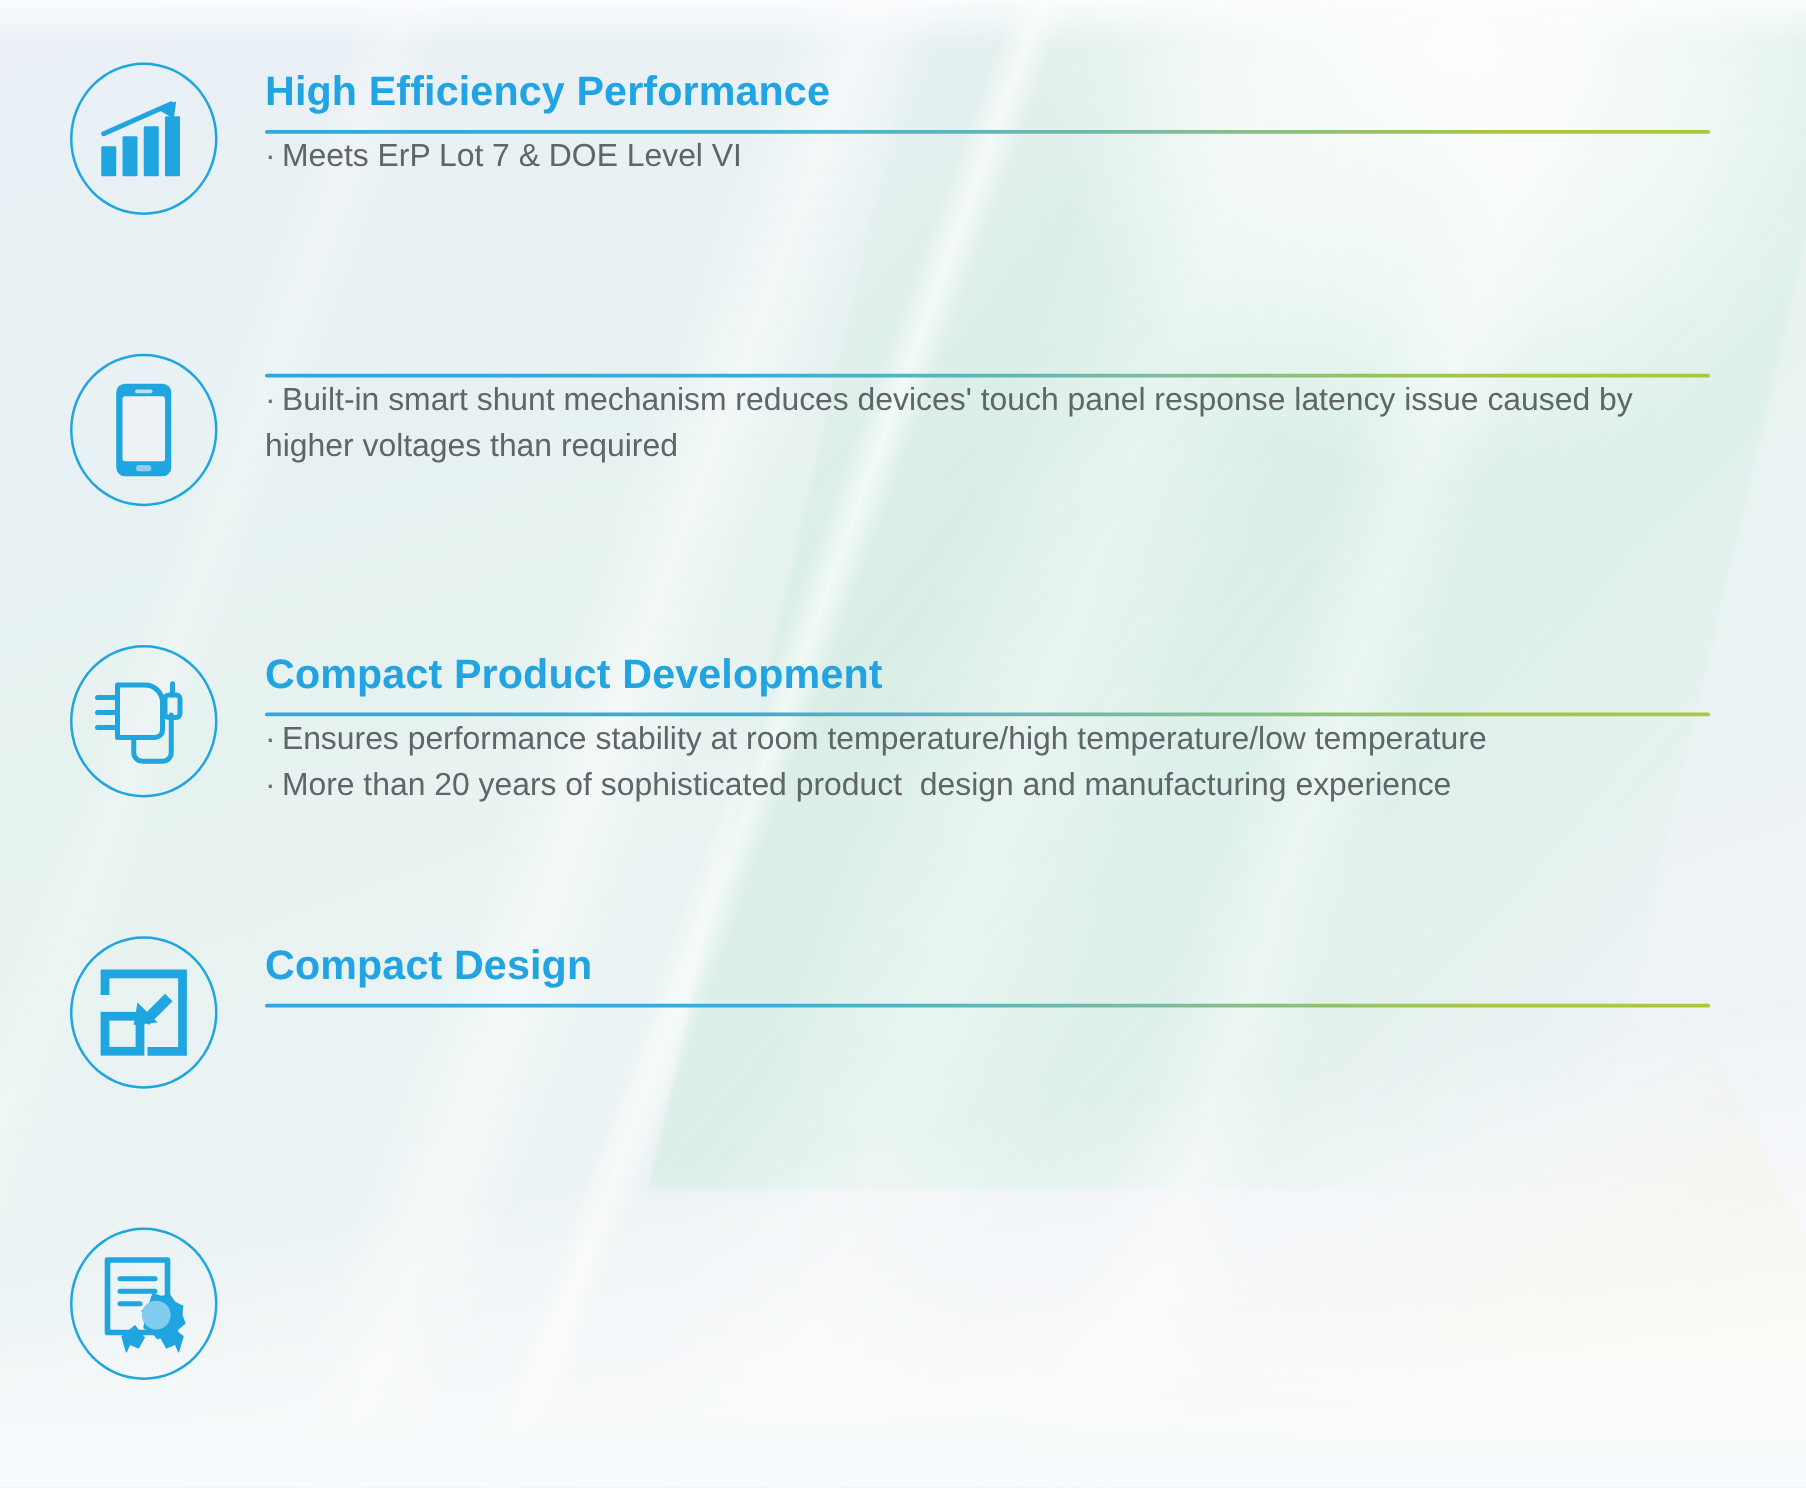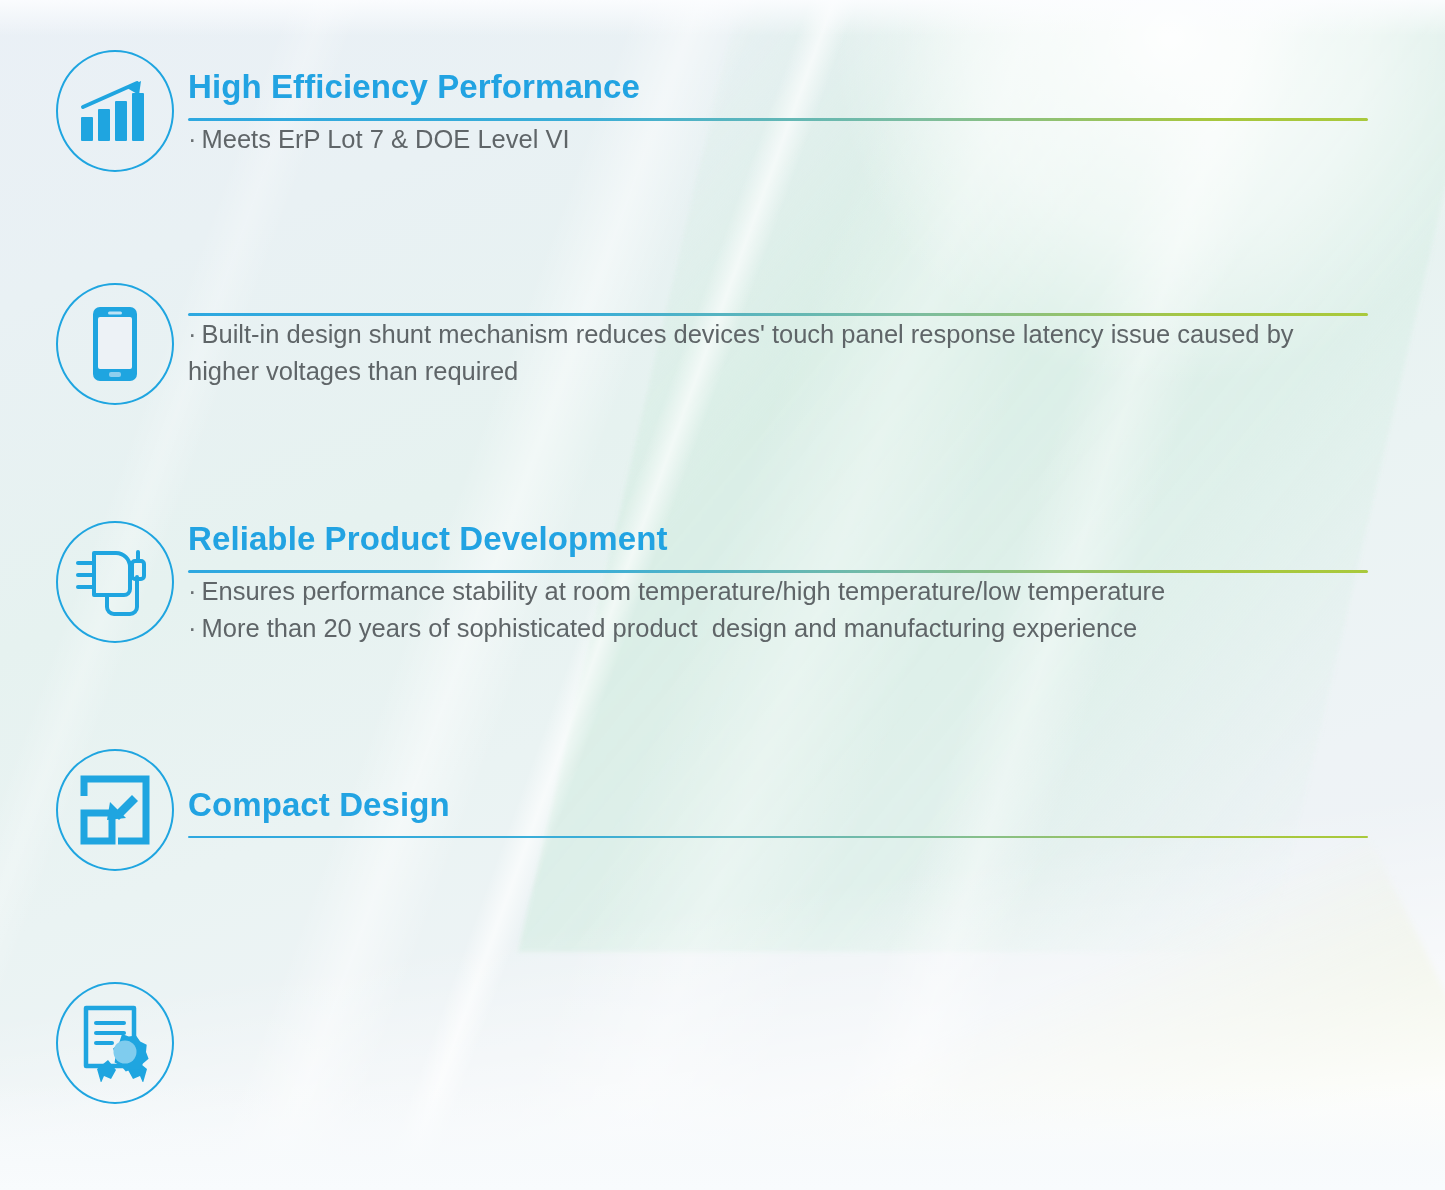--- a/index.html
+++ b/index.html
@@ -111,21 +111,22 @@
   
   .sheet {
     position: relative;
     width: 1445px;
     height: 1190px;
   }
 
   .feature {
     position: absolute;
     display: flex;
-    align-items: center;
+    align-items: flex-start;
+    gap: 24px;
   }
 
   .icon-badge {
     width: 122px;
     flex: 0 0 122px;
     display: flex;
     align-items: flex-start;
     justify-content: center;
     padding-top: 2px;
   }
@@ -240,21 +241,21 @@
           <rect x="2" y="2" width="44" height="74" rx="7" ry="7" fill="#1FA5E0"></rect>
           <rect x="7" y="12" width="34" height="52" rx="2" ry="2" fill="#EDF2F6"></rect>
           <rect x="17" y="6.5" width="14" height="3" rx="1.5" fill="#BDE3F5"></rect>
           <rect x="18" y="67" width="12" height="5" rx="2" fill="#8FCFEE"></rect>
         </svg>
       </div>
     </div>
     <div class="feature-body">
       <div class="divider"></div>
       <div class="bullets">
-        <div class="bullet"><span class="dot">·</span><span>Built-in design shunt mechanism reduces devices' touch panel response latency issue caused by higher voltages than required</span></div>
+        <div class="bullet"><span class="dot">·</span><span>Built-in smart shunt mechanism reduces devices' touch panel response latency issue caused by higher voltages than required</span></div>
       </div>
     </div>
   </div>
 
   <div class="feature" id="feature-2">
     <div class="icon-badge">
       <div class="icon-ring">
         <svg width="82" height="76" viewBox="0 0 82 76">
           <g fill="none" stroke="#1FA5E0" stroke-width="4" stroke-linecap="round" stroke-linejoin="round">
             <path d="M20 9 h22 a14 14 0 0 1 14 14 v22 a6 6 0 0 1 -6 6 h-30 z"></path>
@@ -262,21 +263,21 @@
             <path d="M4 31 h14"></path>
             <path d="M4 43 h14"></path>
             <path d="M33 51 v12 a7 7 0 0 0 7 7 h16 a7 7 0 0 0 7 -7 v-30"></path>
             <rect x="58" y="17" width="12" height="18" rx="3"></rect>
             <path d="M64 8 v9"></path>
           </g>
         </svg>
       </div>
     </div>
     <div class="feature-body">
-      <div class="feature-title">Reliable Product Development</div>
+      <div class="feature-title">Compact Product Development</div>
       <div class="divider"></div>
       <div class="bullets">
         <div class="bullet"><span class="dot">·</span><span>Ensures performance stability at room temperature/high temperature/low temperature</span></div>
         <div class="bullet"><span class="dot">·</span><span>More than 20 years of sophisticated product  design and manufacturing experience</span></div>
       </div>
     </div>
   </div>
 
   <div class="feature" id="feature-3">
     <div class="icon-badge">

